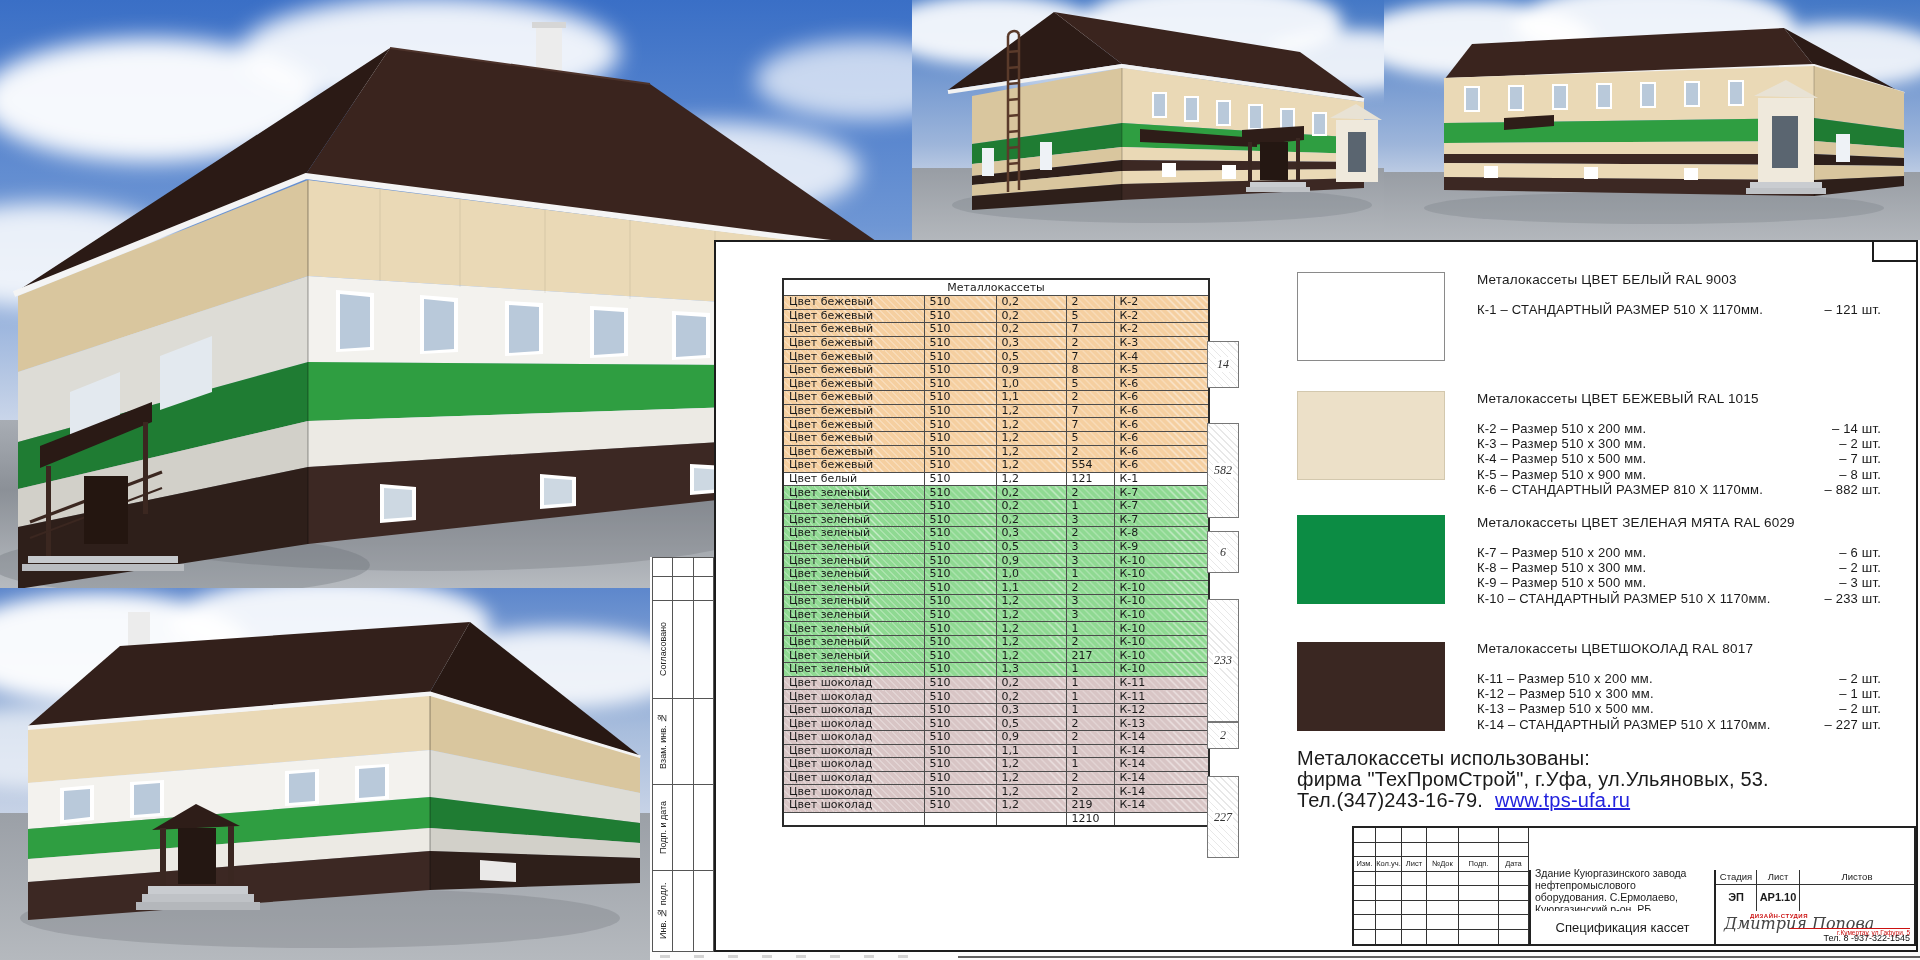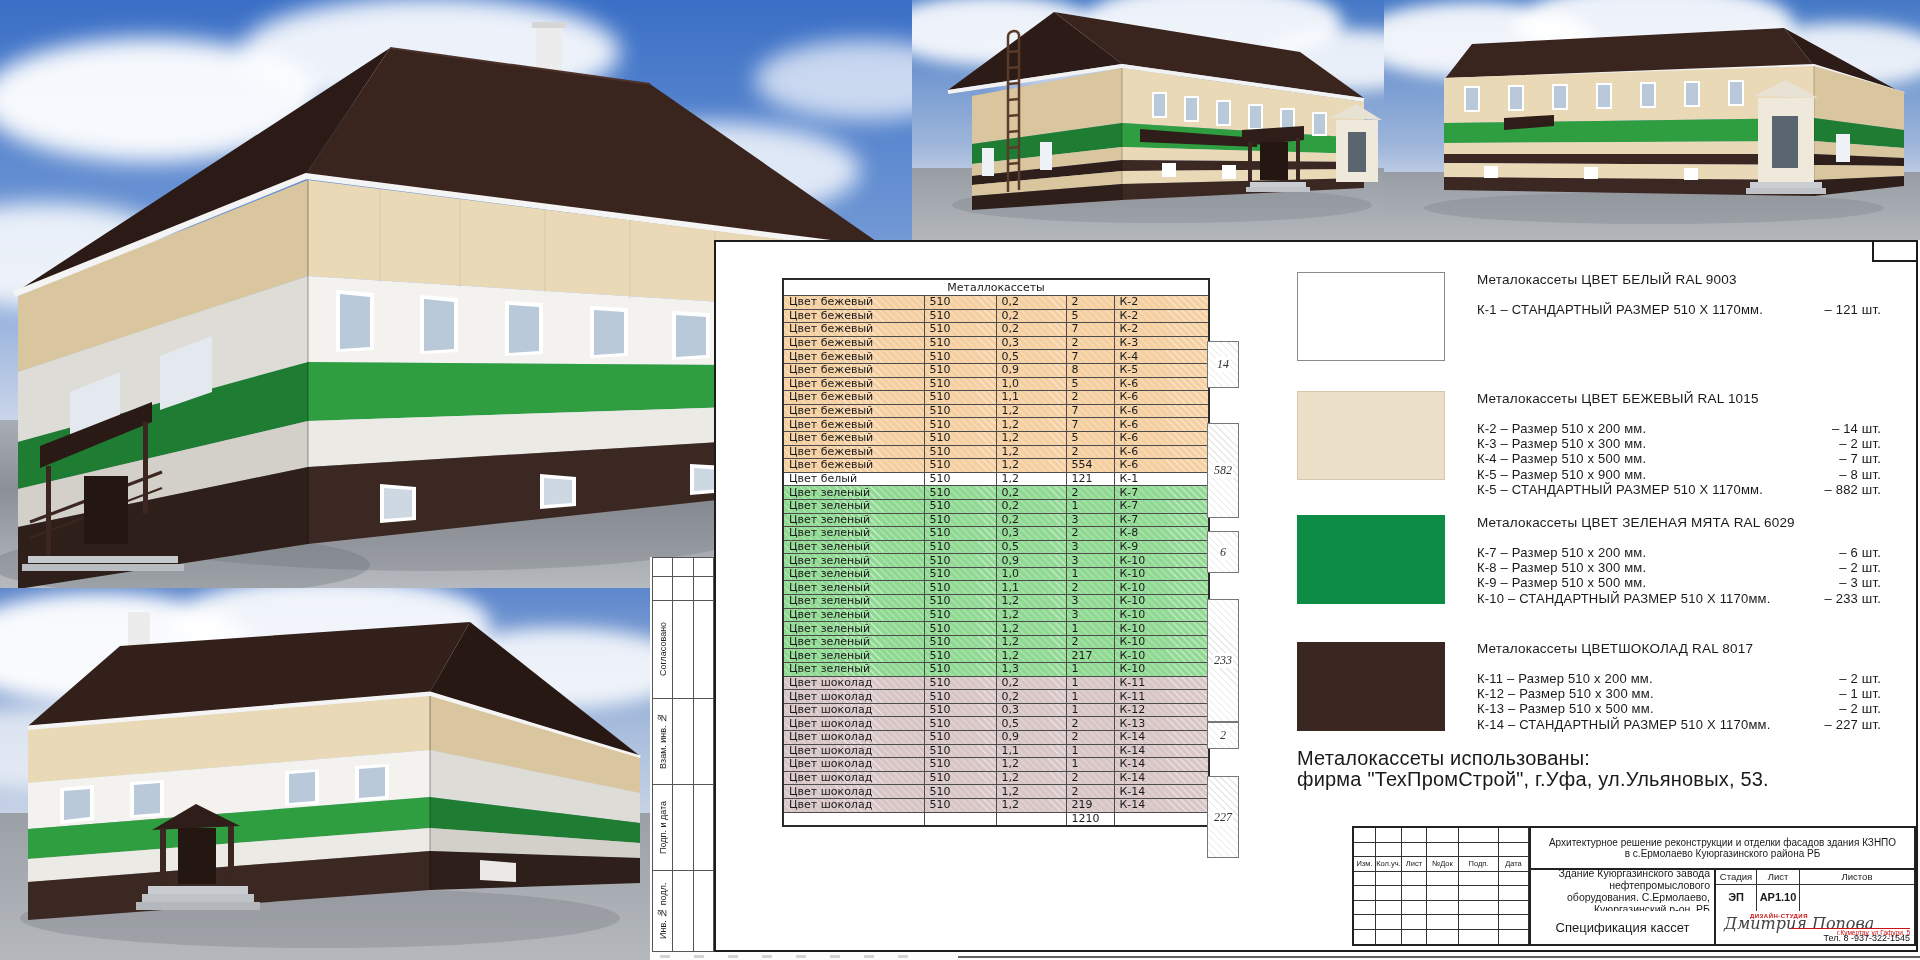--- a/index.html
+++ b/index.html
@@ -45,21 +45,21 @@
 
 .tb{position:absolute;left:636px;top:584px;width:564px;height:120px;border:2px solid #222;background:#fff;font-family:"Liberation Sans",sans-serif}
 .tb .cell{position:absolute;background:#fff}
 .tb-grid{position:absolute;left:0;top:0;width:175px;height:116px}
 .tb-row{display:flex;height:14.5px;border-bottom:1px solid #333}
 .tb-row:last-child{border-bottom:none}
 .tb-c{border-right:1px solid #333;height:100%;font-size:7.5px;line-height:13px;text-align:center;overflow:hidden}
 .proj{left:175px;top:0;width:385px;height:42px;border-left:2px solid #222;border-bottom:2px solid #222;
   display:flex;align-items:center;justify-content:center;text-align:center;font-size:10px;line-height:11.5px;padding:2px 14px}
 .obj{left:175px;top:42px;width:187px;height:41px;border-left:2px solid #222;border-right:2px solid #222;
-  display:flex;align-items:center;justify-content:center;text-align:right;font-size:10.5px;line-height:12px;padding:1px 4px}
+  display:flex;align-items:center;justify-content:center;text-align:left;font-size:10.5px;line-height:12px;padding:1px 4px}
 .stg{left:362px;top:42px;width:198px;height:41px}
 .stg .hrow{display:flex;height:15px;border-bottom:1px solid #333}
 .stg .hrow div{border-right:1px solid #333;font-size:9.5px;line-height:14px;text-align:center}
 .stg .vrow{display:flex;height:26px}
 .stg .vrow div{border-right:1px solid #333;font-size:11px;line-height:25px;text-align:center;font-weight:600}
 .doc{left:175px;top:83px;width:187px;height:33px;border-left:2px solid #222;border-right:2px solid #222;
   display:flex;align-items:center;justify-content:center;font-size:13px}
 .logo{left:362px;top:83px;width:198px;height:33px}
 .logo .cap{position:absolute;left:34px;top:2px;font-size:6px;font-weight:bold;letter-spacing:.5px}
 .logo .script{position:absolute;left:8px;top:3px;font-family:"DejaVu Serif",serif;font-style:italic;font-size:16px;color:#444;white-space:nowrap}
@@ -742,21 +742,21 @@
               </div>
               <div class="leg-item">
                 <span class="nm">К-4 – Размер 510 х 500 мм.</span>
                 <span class="q">– 7 шт.</span>
               </div>
               <div class="leg-item">
                 <span class="nm">К-5 – Размер 510 х 900 мм.</span>
                 <span class="q">– 8 шт.</span>
               </div>
               <div class="leg-item">
-                <span class="nm">К-5 – СТАНДАРТНЫЙ РАЗМЕР 510 Х 1170мм.</span>
+                <span class="nm">К-6 – СТАНДАРТНЫЙ РАЗМЕР 810 Х 1170мм.</span>
                 <span class="q">– 882 шт.</span>
               </div>
             </div>
           </div>
         </div>
         <div class="leg-sec" style="top: 273px;">
           <div class="leg-swatch" style="background: rgb(12, 140, 68);"></div>
           <div class="leg-text">
             <div class="leg-title">Металокассеты ЦВЕТ ЗЕЛЕНАЯ МЯТА RAL 6029</div>
             <div class="leg-items">
@@ -801,20 +801,21 @@
                 <span class="q">– 227 шт.</span>
               </div>
             </div>
           </div>
         </div>
       </div>
 
     <div id="usage">
       <div>Металокассеты использованы:</div>
       <div>фирма "ТехПромСтрой", г.Уфа, ул.Ульяновых, 53.</div>
+      <div><span>Тел.(347)243-16-79.</span><a id="usageLink" style="color: rgb(35, 35, 221);">www.tps-ufa.ru</a></div>
     </div>
 
     <div class="tb">
       <div class="tb-grid" id="tbGrid">
           <div class="tb-row">
             <div class="tb-c" style="width: 22px;"></div>
             <div class="tb-c" style="width: 26px;"></div>
             <div class="tb-c" style="width: 25px;"></div>
             <div class="tb-c" style="width: 32px;"></div>
             <div class="tb-c" style="width: 40px;"></div>
@@ -870,21 +871,20 @@
           </div>
           <div class="tb-row">
             <div class="tb-c" style="width: 22px;"></div>
             <div class="tb-c" style="width: 26px;"></div>
             <div class="tb-c" style="width: 25px;"></div>
             <div class="tb-c" style="width: 32px;"></div>
             <div class="tb-c" style="width: 40px;"></div>
             <div class="tb-c" style="width: 30px;"></div>
           </div>
         </div>
-      <div class="cell proj">Архитектурное решение реконструкции и отделки фасадов здания КЗНПО в с.Ермолаево Куюргазинского района РБ</div>
       <div class="cell obj">Здание Куюргазинского завода нефтепромыслового оборудования. С.Ермолаево, Куюргазинский р-он, РБ</div>
       <div class="cell stg">
         <div class="hrow">
           <div style="width:41px">Стадия</div>
           <div style="width:43px">Лист</div>
           <div style="width:114px;border-right:none">Листов</div>
         </div>
         <div class="vrow">
           <div style="width:41px">ЭП</div>
           <div style="width:43px">АР1.10</div>

